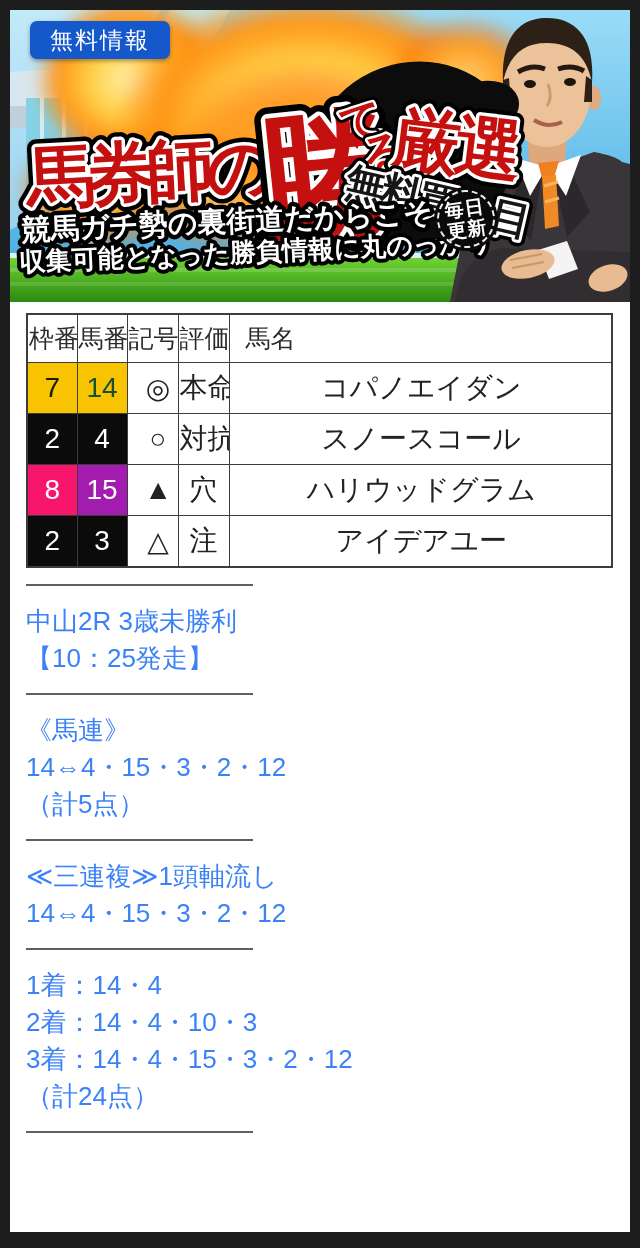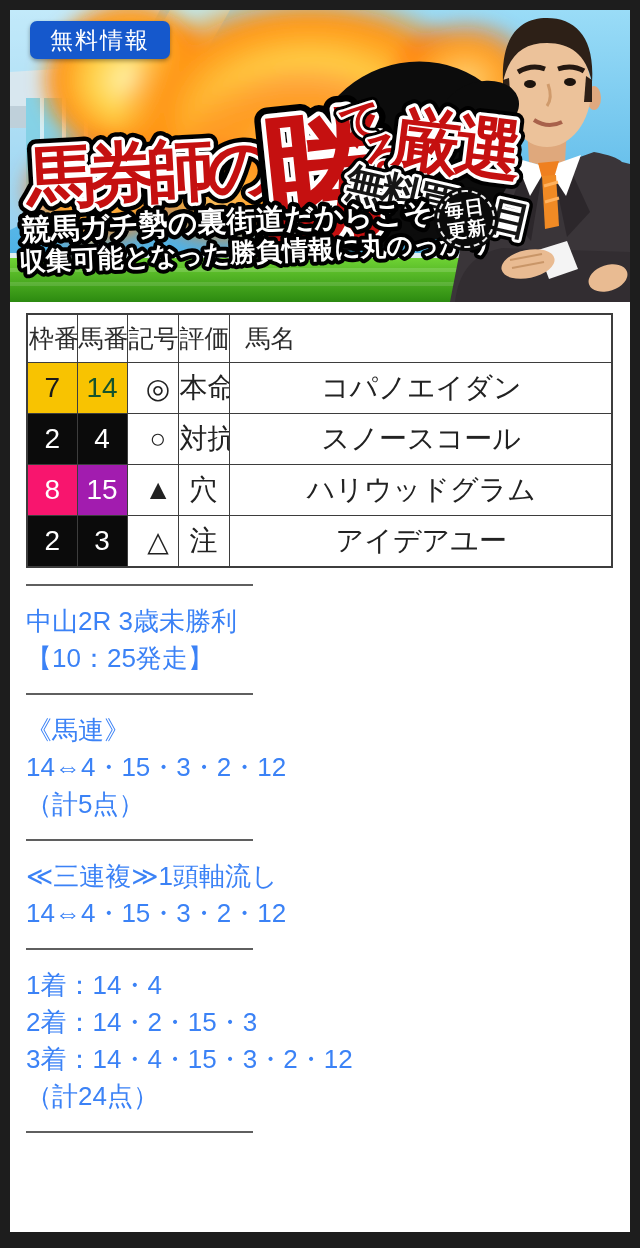--- a/index.html
+++ b/index.html
@@ -264,21 +264,21 @@
   <p class="line">14⇔4・15・3・2・12</p>
 
 </section>
 
   <section>
     <div class="divider"></div>
 
 
   <p class="line">1着：14・4</p>
 
-  <p class="line">2着：14・2・15・3</p>
+  <p class="line">2着：14・4・10・3</p>
 
   <p class="line">3着：14・4・15・3・2・12</p>
 
   <p class="line">（計24点）</p>
 </section>
 </div>
     <div class="divider"></div>
   </div>
 </div>
 

